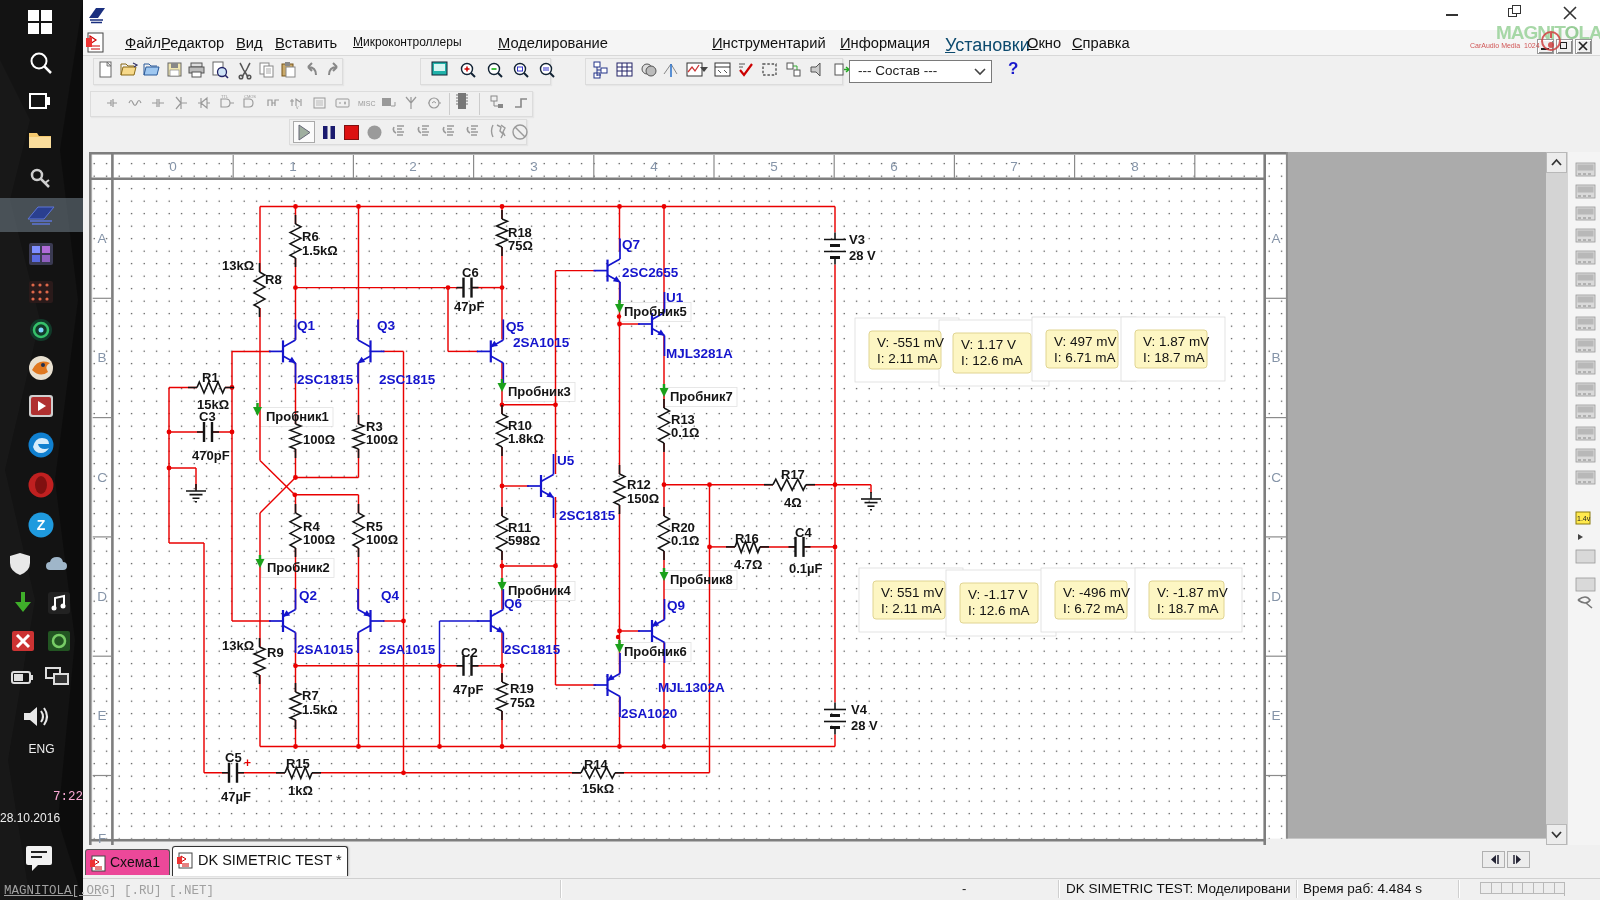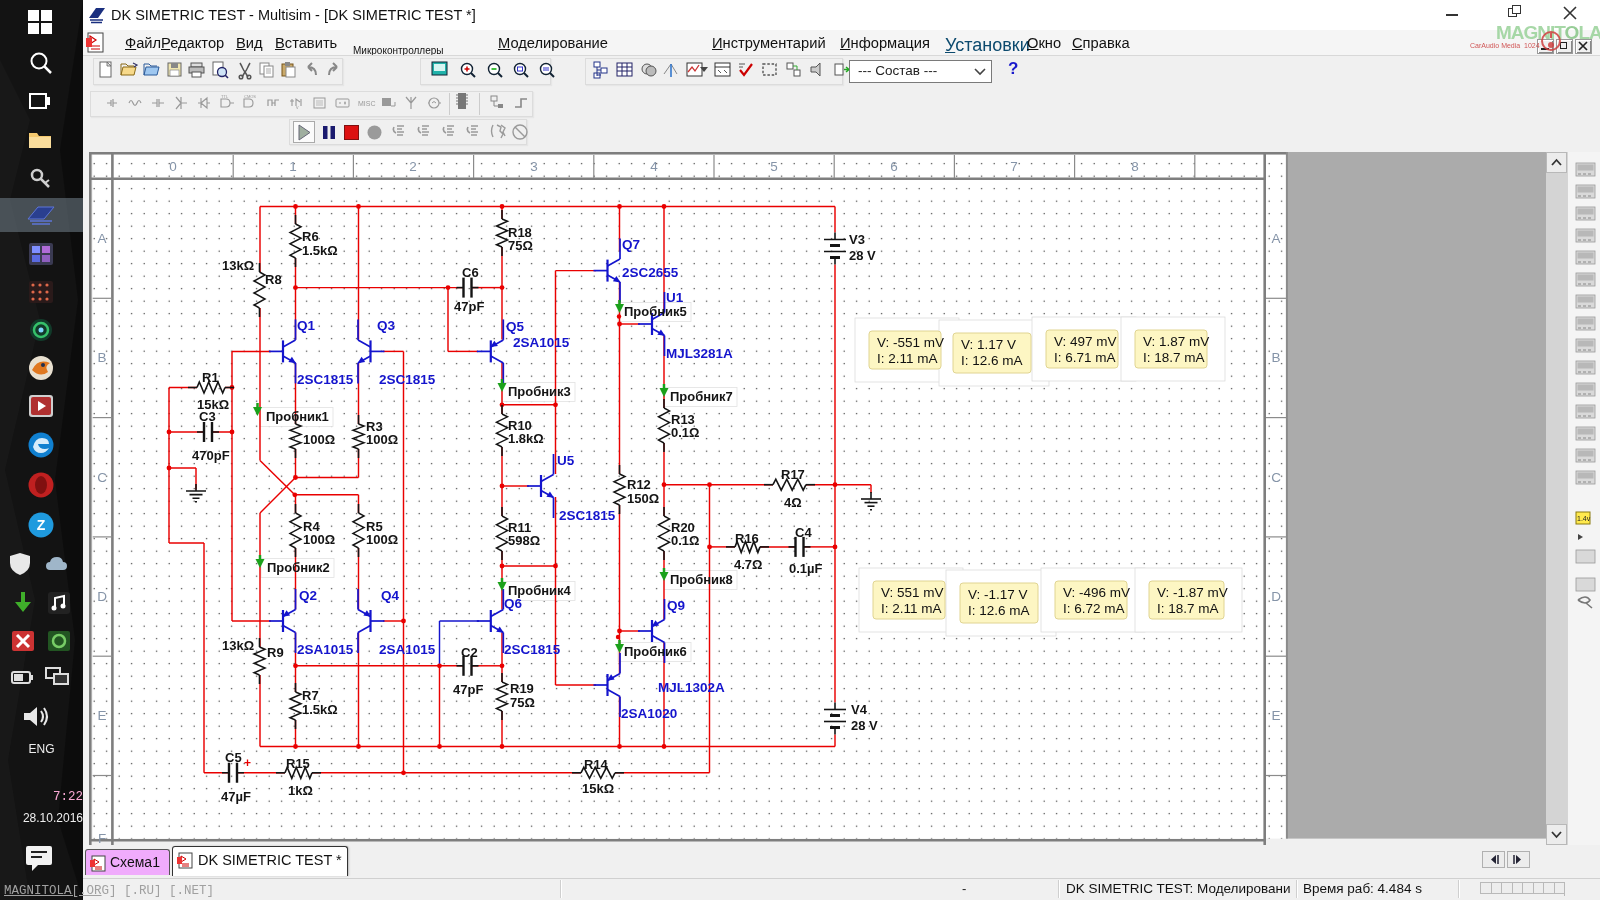--- a/index.html
+++ b/index.html
@@ -118,54 +118,53 @@
           <rect x="0" y="0" width="14" height="10" fill="none" stroke="#ddd" stroke-width="2"></rect>
           <rect x="8" y="6" width="14" height="10" fill="#333" stroke="#ddd" stroke-width="2"></rect>
         </g>
 <g transform="translate(24,706)">
           <polygon points="0,7 6,7 13,1 13,20 6,14 0,14" fill="#e8e8e8"></polygon>
           <path d="M17,5 Q21,10.5 17,16 M20,2 Q26,10.5 20,19" stroke="#e8e8e8" stroke-width="2" fill="none"></path>
         </g>
 </svg>
 <div style="position:absolute;left:0px;top:742px;width:83px;text-align:center;color:#eee;font-size:12px;">ENG</div>
 <div style="position:absolute;left:0px;top:790px;width:83px;text-align:right;color:#f9a8d4;font-size:12.5px;font-family:Liberation Mono, monospace;">7:22</div>
-<div style="position:absolute;left:0px;top:811px;width:83px;text-align:right;color:#eee;font-size:12px;">28.10.2016</div>
+<div style="position:absolute;left:0px;top:811px;width:83px;text-align:left;color:#eee;font-size:12px;">28.10.2016</div>
 <svg width="40" height="30" style="position:absolute;left:26px;top:846px">
         <rect x="0" y="0" width="26" height="19" rx="2" fill="#f2f2f2"></rect>
         <polygon points="6,19 6,25 12,19" fill="#f2f2f2"></polygon>
         <line x1="5" y1="6" x2="21" y2="6" stroke="#222" stroke-width="2"></line>
         <line x1="5" y1="11" x2="16" y2="11" stroke="#222" stroke-width="2"></line>
       </svg>
 </div>
 <div style="position:absolute;left:83px;top:0;width:1517px;height:900px;background:#f0f0f0;"></div>
 <div style="position:absolute;left:83px;top:0;width:1517px;height:30px;background:#fff;"></div>
 <div style="position:absolute;left:83px;top:0;width:1517px;height:30px;background:#fff;"></div>
 <svg width="18" height="18" style="position:absolute;left:88px;top:6px">
       <path d="M1,12 L8,2 L17,2 L10,12 Z" fill="#1a2f7f"></path>
       <path d="M2,14 l13,0 M3,16.5 l11,0" stroke="#1a2f7f" stroke-width="1.4"></path>
     </svg>
-<div style="position:absolute;left:111px;top:7px;font-size:14.5px;color:#111;">DK SIMETRIC TEST - Multisim - [DK SIMETRIC TEST *]</div>
 <div style="position:absolute;left:1446px;top:14px;width:12px;height:1.5px;background:#333;"></div>
 <div style="position:absolute;left:1508px;top:8px;width:9px;height:9px;border:1.4px solid #333;background:#fff;margin:0;"></div>
 <div style="position:absolute;left:1512px;top:5px;width:9px;height:9px;border:1.4px solid #333;background:#fff;"></div>
 <svg width="14" height="14" style="position:absolute;left:1563px;top:6px">
       <path d="M1,1 L13,13 M13,1 L1,13" stroke="#333" stroke-width="1.6"></path>
     </svg>
 <div style="position:absolute;left:83px;top:30px;width:1517px;height:26px;background:#f5f5f5;"></div>
 <svg width="20" height="22" style="position:absolute;left:86px;top:32px">
       <rect x="2" y="1" width="15" height="19" fill="#fff" stroke="#444"></rect>
       <path d="M4,4 l6,4 l-6,4 z" fill="none" stroke="#c00" stroke-width="1.2"></path>
       <path d="M5,14 l9,0 M5,17 l9,0" stroke="#c00" stroke-width="1.2"></path>
       <rect x="0" y="6" width="6" height="9" fill="#e33"></rect>
     </svg>
 <span style="position:absolute;left:114px;top:35px;font-size:14.7px;color:#111;margin-left:11px;"><u>Ф</u>айл</span>
     <span style="position:absolute;left:161px;top:35px;font-size:14.7px;color:#111;"><u>Р</u>едактор</span>
     <span style="position:absolute;left:236px;top:35px;font-size:14.7px;color:#111;"><u>В</u>ид</span>
     <span style="position:absolute;left:275px;top:35px;font-size:14.7px;color:#111;"><u>В</u>ставить</span>
-    <span style="position:absolute;left:353px;top:45px;font-size:10px;color:#111;"><u>М</u>икроконтроллеры</span>
+    <span style="position:absolute;left:353px;top:35px;font-size:12px;color:#111;"><u>М</u>икроконтроллеры</span>
     <span style="position:absolute;left:498px;top:35px;font-size:14.7px;color:#111;"><u>М</u>оделирование</span>
     <span style="position:absolute;left:623px;top:35px;font-size:14.7px;color:#111;margin-top:25px;"><u>Т</u>рансляция</span>
     <span style="position:absolute;left:712px;top:35px;font-size:14.7px;color:#111;"><u>И</u>нструментарий</span>
     <span style="position:absolute;left:840px;top:35px;font-size:14.7px;color:#111;"><u>И</u>нформация</span>
     <span style="position:absolute;left:945px;top:35px;font-size:18px;color:#0c4a6e;"><u>У</u>становки</span>
     <span style="position:absolute;left:1027px;top:35px;font-size:14.7px;color:#111;"><u>О</u>кно</span>
     <span style="position:absolute;left:1072px;top:35px;font-size:14.7px;color:#111;"><u>С</u>правка</span>
 <div style="position:absolute;left:1537px;top:39px;width:17px;height:15px;background:#f0f0f0;border:1px solid #999;box-shadow:inset 1px 1px 0 #fff,inset -1px -1px 0 #888;"></div>
 <div style="position:absolute;left:1556px;top:39px;width:17px;height:15px;background:#f0f0f0;border:1px solid #999;box-shadow:inset 1px 1px 0 #fff,inset -1px -1px 0 #888;"></div>
 <div style="position:absolute;left:1575px;top:39px;width:17px;height:15px;background:#f0f0f0;border:1px solid #999;box-shadow:inset 1px 1px 0 #fff,inset -1px -1px 0 #888;"></div>
@@ -997,21 +996,21 @@
       <path d="M1578,534 l5,3 l-5,3 z" fill="#444"></path>
       <g transform="translate(1576,550)">
         <rect x="0" y="0" width="19" height="13" fill="#d9d9d9" stroke="#9a9a9a" stroke-width="0.8"></rect>
       </g>
       <g transform="translate(1576,578)">
         <rect x="0" y="0" width="19" height="13" fill="#d9d9d9" stroke="#9a9a9a" stroke-width="0.8"></rect>
       </g>
       <path d="M1578,600 q8,-6 12,0 q-4,6 -12,0 M1586,603 l6,5" stroke="#777" fill="none" stroke-width="1.6"></path>
     </svg>
 <div style="position:absolute;left:83px;top:845px;width:1517px;height:33px;background:#f0f0f0;"></div>
-    <div style="position:absolute;left:85px;top:849px;width:85px;height:26px;background:#f0abfc;border:1.5px solid #555;border-bottom:none;border-radius:3px 3px 0 0;">
+    <div style="position:absolute;left:85px;top:849px;width:85px;height:26px;background:#ec4899;border:1.5px solid #555;border-bottom:none;border-radius:3px 3px 0 0;">
       <svg width="17" height="17" style="position:absolute;left:4px;top:5px">
         <rect x="2" y="1" width="13" height="15" fill="#fff" stroke="#444"></rect>
         <path d="M4,4 l5,3 l-5,3 z" fill="none" stroke="#c00" stroke-width="1"></path>
         <path d="M5,12 l7,0 M5,14 l7,0" stroke="#c00"></path>
         <rect x="0" y="5" width="5" height="7" fill="#e33"></rect>
       </svg>
       <div style="position:absolute;left:24px;top:4px;font-size:14px;color:#111;">Схема1</div>
     </div>
     <div style="position:absolute;left:172px;top:846px;width:176px;height:30px;background:#ffffff;border:1.5px solid #333;border-bottom:none;border-radius:3px 3px 0 0;box-shadow:1px 0 2px #bbb;">
       <svg width="17" height="17" style="position:absolute;left:4px;top:5px">

